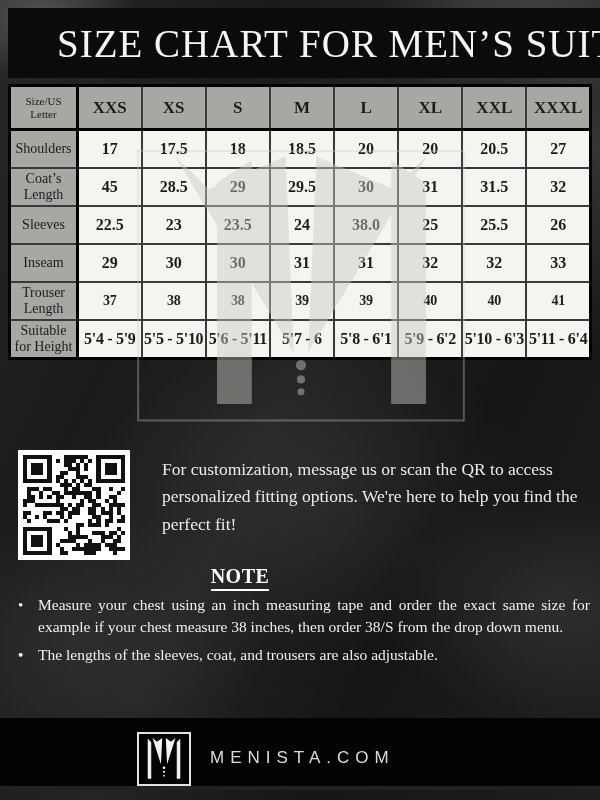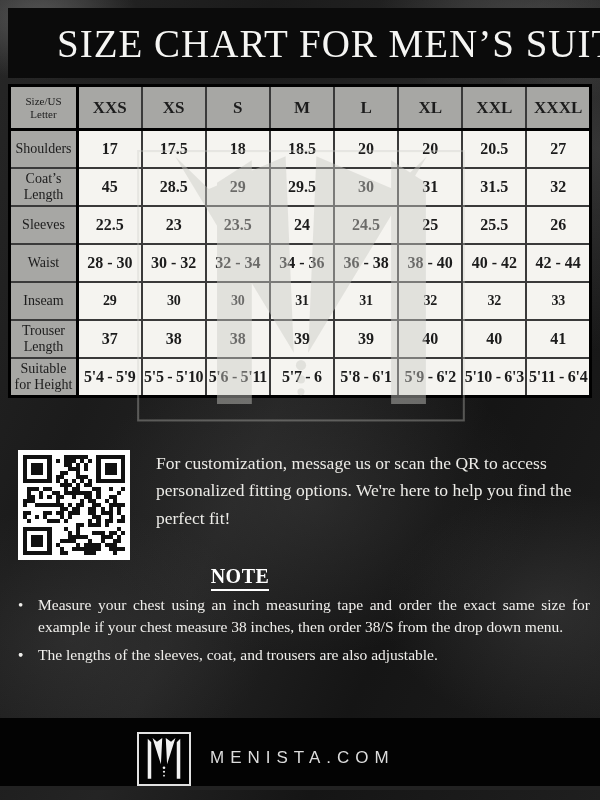--- a/index.html
+++ b/index.html
@@ -28,21 +28,21 @@
   table.size tbody th{background:#a7a7a4;font-size:14px;line-height:1.15;font-weight:400;border-right:3px solid #000;}
   table.size thead th.corner{border-right:3px solid #000;}
   table.size tbody td{background:#f5f4f0;font-size:16px;font-weight:700;height:36px;}
   table.size tbody tr:nth-child(5) td{font-size:14px;letter-spacing:-0.2px;}
   table.size tbody tr:last-child td{font-size:16px;font-weight:700;letter-spacing:-0.3px;}
   
   .watermark{position:absolute;left:132px;top:148px;width:338px;height:272px;pointer-events:none;z-index:5;}
   
   .qr-box{position:absolute;left:18px;top:450px;width:112px;height:110px;background:#fff;padding:5px;box-sizing:border-box;}
   .qr-box svg{width:100%;height:100%;fill:#111;}
-  .qr-caption{position:absolute;left:156px;top:450px;width:428px;margin:0;
+  .qr-caption{position:absolute;left:156px;top:450px;width:428px;margin:6px;
     font-size:17.5px;line-height:1.57;color:#ecebe7;}
   
   .note-heading{position:absolute;left:0;top:562px;width:480px;text-align:center;margin:0;}
   .note-heading span{display:inline-block;font-size:20px;font-weight:700;color:#fff;
     letter-spacing:.5px;border-bottom:2px solid #fff;padding-bottom:1px;}
   ul.notes{position:absolute;left:12px;top:594px;width:578px;margin:0;padding:0;list-style:none;}
   ul.notes li{position:relative;padding-left:26px;margin-bottom:6px;font-size:15.5px;line-height:22px;
     color:#f0efec;text-align:justify;}
   ul.notes li .dot{position:absolute;left:6px;top:0;font-size:15px;}
   
@@ -111,35 +111,24 @@
             <td>31</td>
             <td>31.5</td>
             <td>32</td>
           </tr>
           <tr>
             <th>Sleeves</th>
             <td>22.5</td>
             <td>23</td>
             <td>23.5</td>
             <td>24</td>
-            <td>24.5</td>
+            <td>38.0</td>
             <td>25</td>
             <td>25.5</td>
             <td>26</td>
-          </tr>
-          <tr>
-            <th>Waist</th>
-            <td>28 - 30</td>
-            <td>30 - 32</td>
-            <td>32 - 34</td>
-            <td>34 - 36</td>
-            <td>36 - 38</td>
-            <td>38 - 40</td>
-            <td>40 - 42</td>
-            <td>42 - 44</td>
           </tr>
           <tr>
             <th>Inseam</th>
             <td>29</td>
             <td>30</td>
             <td>30</td>
             <td>31</td>
             <td>31</td>
             <td>32</td>
             <td>32</td>

